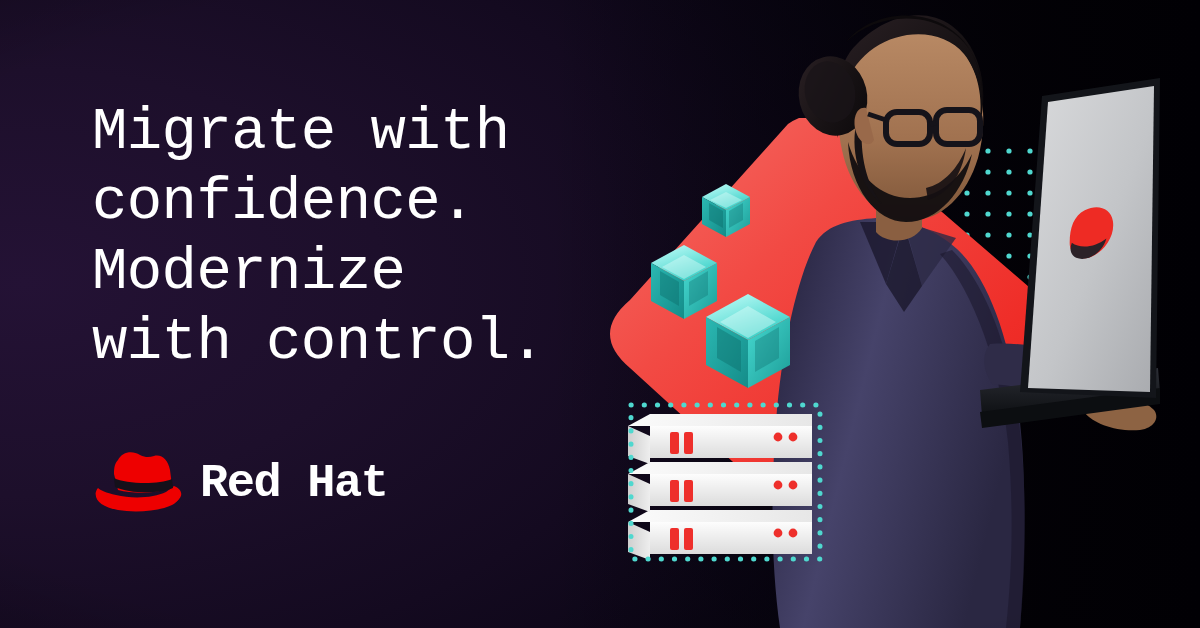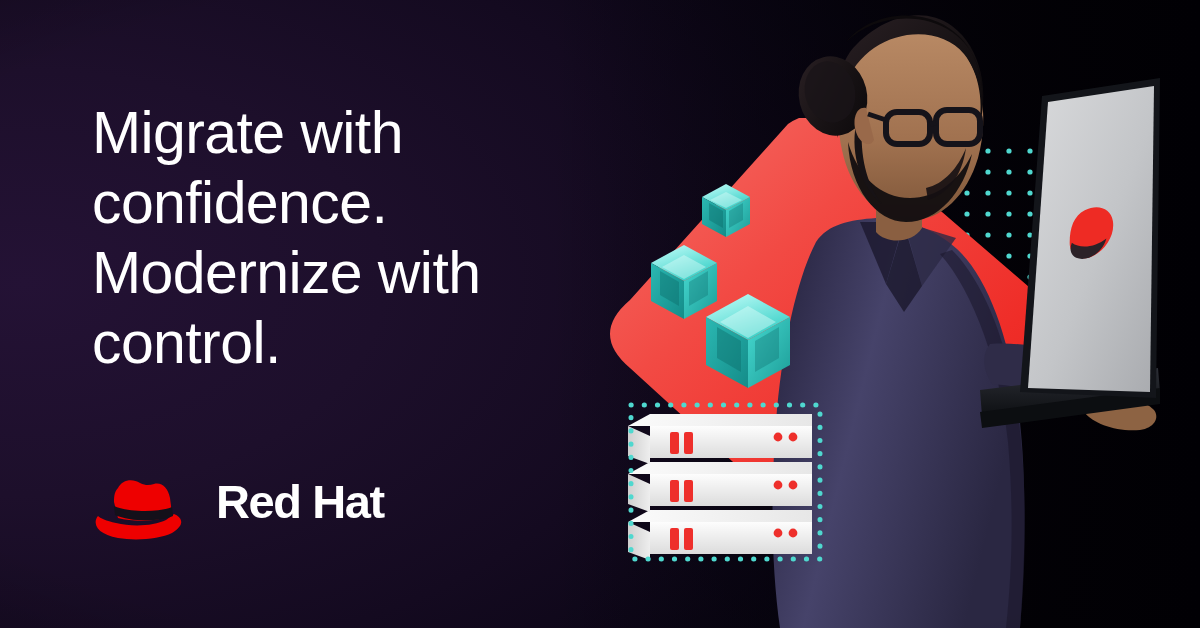--- a/index.html
+++ b/index.html
@@ -5,21 +5,21 @@
   html, body {
     margin: 0;
     padding: 0;
     background: #000;
   }
   #stage {
     position: relative;
     width: 1200px;
     height: 628px;
     overflow: hidden;
-    font-family: Liberation Sans, sans-serif;
+    font-family: Liberation Mono, monospace;
     background: #07030f;
   }
 
   
   .bg-base {
     position: absolute;
     inset: 0;
     background:
       radial-gradient(115% 130% at 2% 45%, #241235 0%, #1d0f2b 26%, #140a20 48%, #0a0514 68%, #050209 84%, #020105 100%);
   }
@@ -46,24 +46,24 @@
     font-size: 59px;
     line-height: 70px;
     font-weight: 400;
     letter-spacing: -0.6px;
     white-space: pre-line;
   }
 
   .logo-lockup {
     position: absolute;
     left: 92px;
-    top: 476px;
+    top: 448px;
     display: flex;
-    align-items: flex-start;
-    gap: 32px;
+    align-items: center;
+    gap: 16px;
   }
   .logo-mark { width: 92px; height: 68px; display: block; }
   .logo-word {
     color: #ffffff;
     font-size: 47px;
     font-weight: 700;
     letter-spacing: -1.4px;
     line-height: 1;
     margin-top: 2px;
   }

